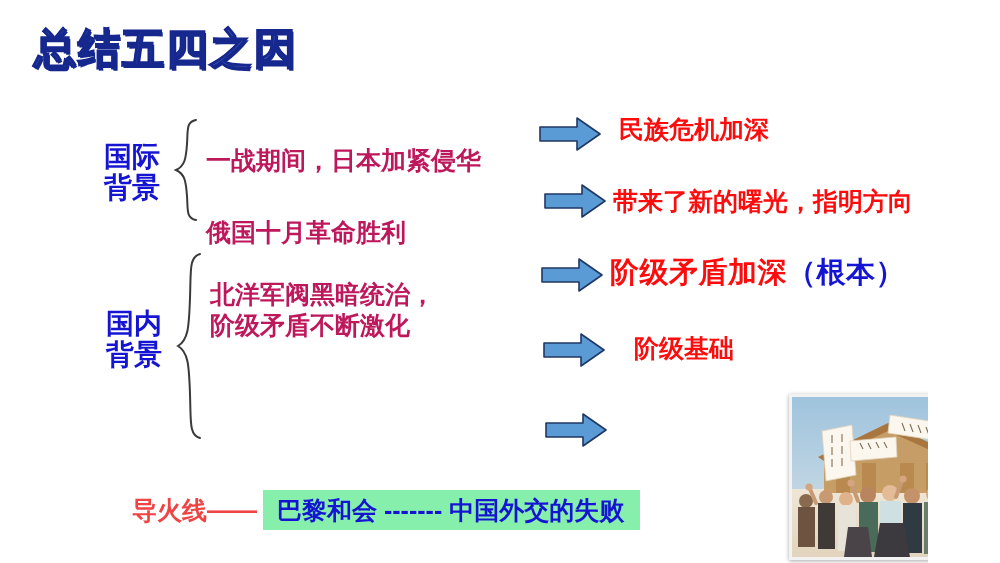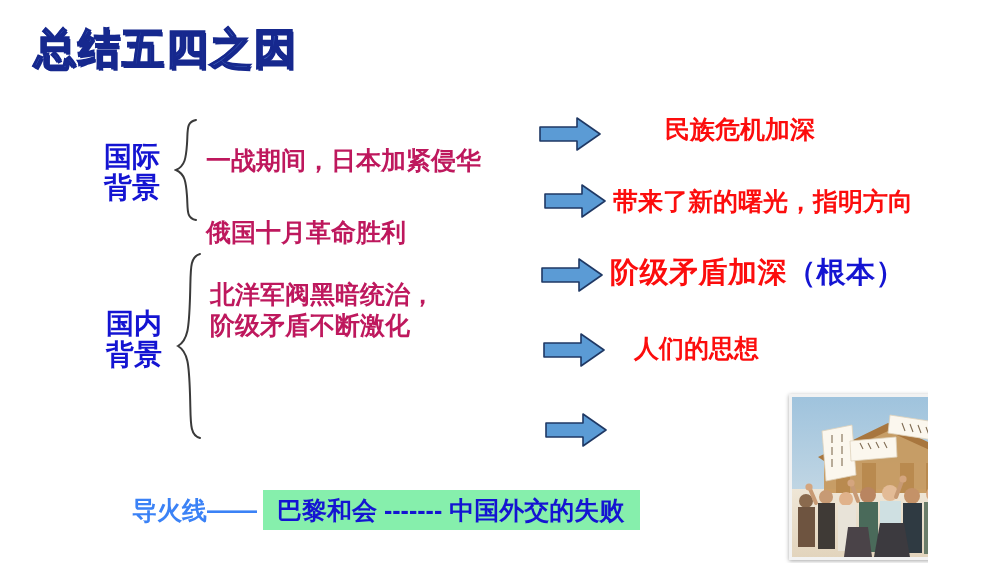--- a/index.html
+++ b/index.html
@@ -80,42 +80,42 @@
 
   
   .result {
     position: absolute;
     color: #fc0d0d;
     font-weight: bold;
     font-size: 25px;
     line-height: 1.2;
     white-space: nowrap;
   }
-  #result-1 { left: 619px; top: 114px; margin-left: 46px; }
+  #result-1 { left: 619px; top: 114px; }
   #result-2 { left: 613px; top: 186px; }
   #result-3 {
     left: 610px; top: 255px;
     font-size: 29px;
     letter-spacing: 0.5px;
   }
   #result-3 .paren { color: #1414d2; }
   #result-4 { left: 634px; top: 333px; }
   #result-5 { left: 622px; top: 414px; }
 
   
   #fuse-row {
     position: absolute;
     left: 132px;
     top: 489px;
     height: 42px;
     display: flex;
     align-items: center;
   }
   #fuse-label {
-    color: #3b82f6;
+    color: #ef4444;
     font-weight: bold;
     font-size: 25px;
     white-space: nowrap;
     padding-right: 4px;
   }
   #fuse-box {
     background: #86efac;
     color: #1414d2;
     font-weight: bold;
     font-size: 25px;
@@ -175,21 +175,21 @@
   <svg class="arrow" id="arrow-4" viewBox="0 0 62 34">
     <path d="M1 10 L38 10 L38 1 L61 17 L38 33 L38 24 L1 24 Z" fill="#5b9bd5" stroke="#1f3864" stroke-width="1.6" stroke-linejoin="round"></path>
   </svg>
   <svg class="arrow" id="arrow-5" viewBox="0 0 62 34">
     <path d="M1 10 L38 10 L38 1 L61 17 L38 33 L38 24 L1 24 Z" fill="#5b9bd5" stroke="#1f3864" stroke-width="1.6" stroke-linejoin="round"></path>
   </svg>
 
   <div class="result" id="result-1">民族危机加深</div>
   <div class="result" id="result-2">带来了新的曙光，指明方向</div>
   <div class="result" id="result-3"><span>阶级矛盾加深</span><span class="paren">（根本）</span></div>
-  <div class="result" id="result-4">人们的思想</div>
+  <div class="result" id="result-4">阶级基础</div>
 
   <div id="fuse-row">
     <span id="fuse-label">导火线——</span>
     <span id="fuse-box">巴黎和会 -------  中国外交的失败</span>
   </div>
 
   <div id="photo">
     <svg viewBox="0 0 203 160" preserveAspectRatio="none">
       <defs>
         <linearGradient id="sky" x1="0" y1="0" x2="0" y2="1">

